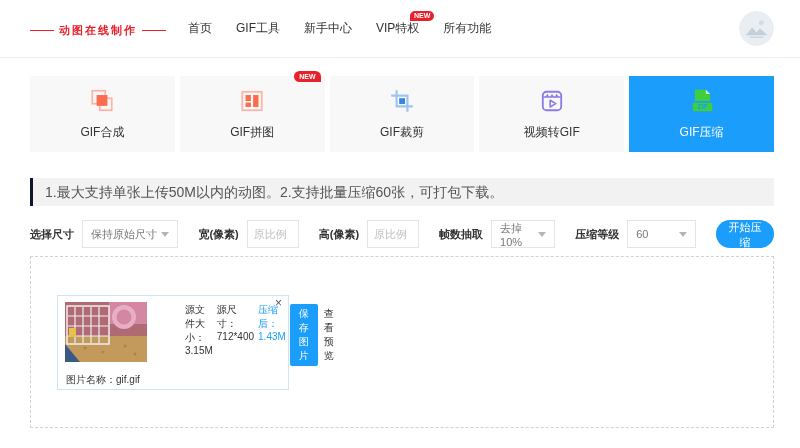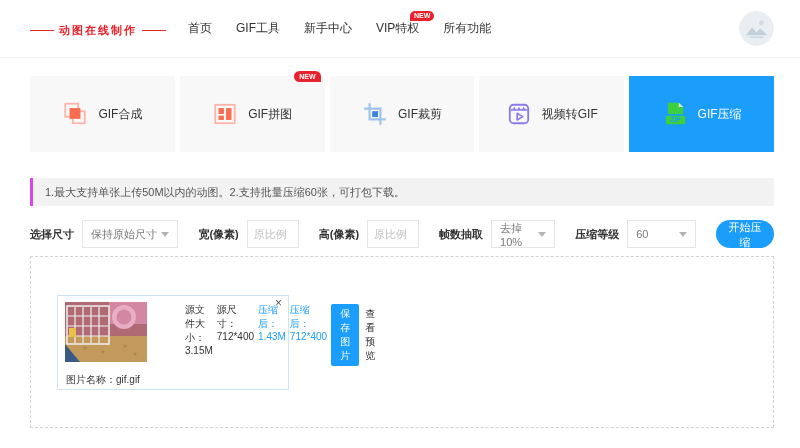--- a/index.html
+++ b/index.html
@@ -20,30 +20,30 @@
   .tag-dash { width:24px; height:1px; background:#e8222d; }
   .nav { display:flex; gap:24px; font-size:12px; color:#333; }
   .nav-item { position:relative; cursor:pointer; white-space:nowrap; }
   .nav-badge { position:absolute; top:-9px; right:-15px; background:#e8222d; color:#fff;
     font-size:7px; font-weight:bold; padding:1px 4px 2px; border-radius:6px 6px 6px 0; }
   .avatar { margin-left:auto; width:35px; height:35px; border-radius:50%; overflow:hidden;
     cursor:pointer; }
 
   
   .tabs { display:flex; gap:5px; margin:18px 26px 0 30px; }
-  .tab { flex:1; height:76px; background:#f8f8f8; display:flex; flex-direction:row;
+  .tab { flex:1; height:76px; background:#f8f8f8; display:flex; flex-direction:column;
     align-items:center; justify-content:center; gap:10px; font-size:12px; color:#333;
     position:relative; cursor:pointer; }
   .tab.active { background:#1b9dfc; color:#fff; }
   .tab-badge { position:absolute; top:-5px; right:4px; background:#e8222d; color:#fff;
     font-size:7px; font-weight:bold; padding:2px 5px 2px; border-radius:7px 7px 0 7px; }
 
   
-  .notice { margin:26px 26px 0 30px; background:#f2f2f2; border-left:3px solid #d946ef;
-    height:28px; line-height:28px; padding-left:12px; font-size:11px; color:#555; }
+  .notice { margin:26px 26px 0 30px; background:#f2f2f2; border-left:3px solid #0f172a;
+    height:28px; line-height:28px; padding-left:12px; font-size:14px; color:#555; }
 
   
   .controls { margin:14px 26px 0 30px; display:flex; align-items:center; font-size:11px; }
   .ctrl-label { font-weight:bold; color:#333; margin-right:8px; white-space:nowrap; }
   .select { height:28px; border:1px solid #e5e5e5; background:#fff; display:flex;
     align-items:center; padding:0 8px; color:#777; cursor:pointer; margin-right:20px; }
   .select .caret { margin-left:auto; width:0; height:0; border-left:4px solid transparent;
     border-right:4px solid transparent; border-top:5px solid #b5b5b5; }
   .sel-size { width:120px; } .sel-frames { width:78px; } .sel-level { width:84px; }
   .num-input { width:52px; height:28px; border:1px solid #e5e5e5; padding:12px 6px;
@@ -205,21 +205,20 @@
       <rect x="4" y="26" width="7" height="9" fill="#e6c24d"></rect>
       <path d="M0 42 l15 18 H0 z" fill="#3a5a86"></path>
     </svg>
 
     <span class="card-name">图片名称：gif.gif</span>
 
     <div class="card-info">
       <span class="line-dark">源文件大小：3.15M</span>
       <span class="line-dark">源尺寸：712*400</span>
       <span class="line-blue">压缩后：1.43M</span>
-      <span class="line-blue">压缩后：712*400</span>
       <div class="card-actions">
         <button class="save-btn">保存图片</button>
         <span class="preview-link">查看预览</span>
       </div>
     </div>
 
     <span class="card-close">×</span>
   </div>
 </div>
 

